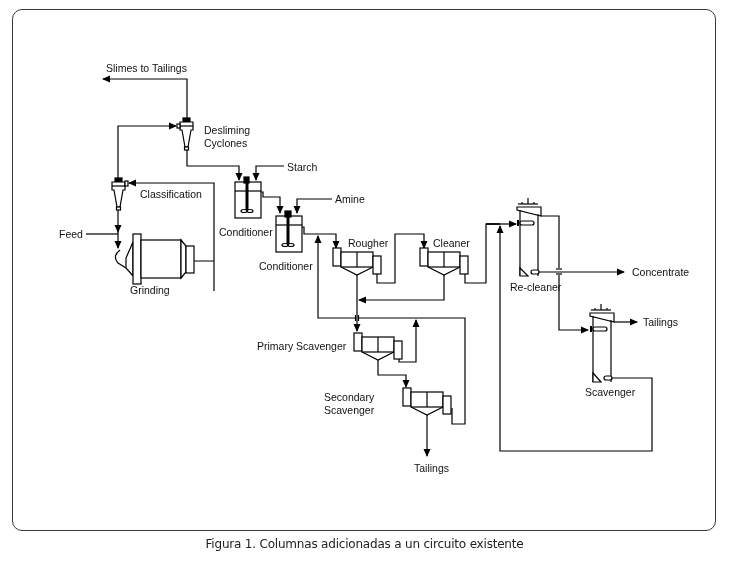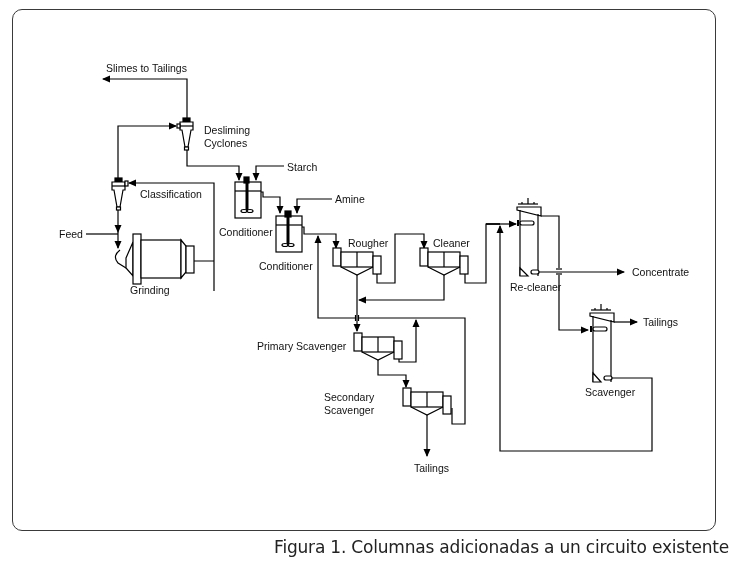--- a/index.html
+++ b/index.html
@@ -1,20 +1,20 @@
 <!DOCTYPE html>
 <html><head>
 <meta charset="utf-8">
 <style>
   html, body { margin: 0; padding: 0; background: #ffffff; }
   body { width: 729px; height: 561px; position: relative; overflow: hidden; font-family: "Liberation Sans", sans-serif; }
   #frame { position: absolute; left: 12px; top: 9px; width: 704px; height: 522px; border: 1.3px solid #3a3a3a; border-radius: 10px; box-sizing: border-box; }
   svg#diagram { position: absolute; left: 0; top: 0; }
   svg text { font-family: "Liberation Sans", sans-serif; font-size: 10.5px; fill: #111; }
-  #caption { position: absolute; left: 0; top: 537px; width: 729px; text-align: right; font-family: "DejaVu Sans", sans-serif; font-size: 17px; color: #222; letter-spacing: -0.2px; }
+  #caption { position: absolute; left: 0; top: 537px; width: 729px; text-align: center; font-family: "DejaVu Sans", sans-serif; font-size: 12px; color: #222; letter-spacing: -0.2px; }
 </style>
 </head>
 <body>
 
 <div id="frame"></div>
 
 <svg id="diagram" width="729" height="561" viewBox="0 0 729 561">
   <defs>
     <marker id="arr" markerWidth="8" markerHeight="8" refX="7" refY="4" orient="auto" markerUnits="userSpaceOnUse">
       <path d="M0,0.5 L8,4 L0,7.5 Z" fill="#000"></path>

